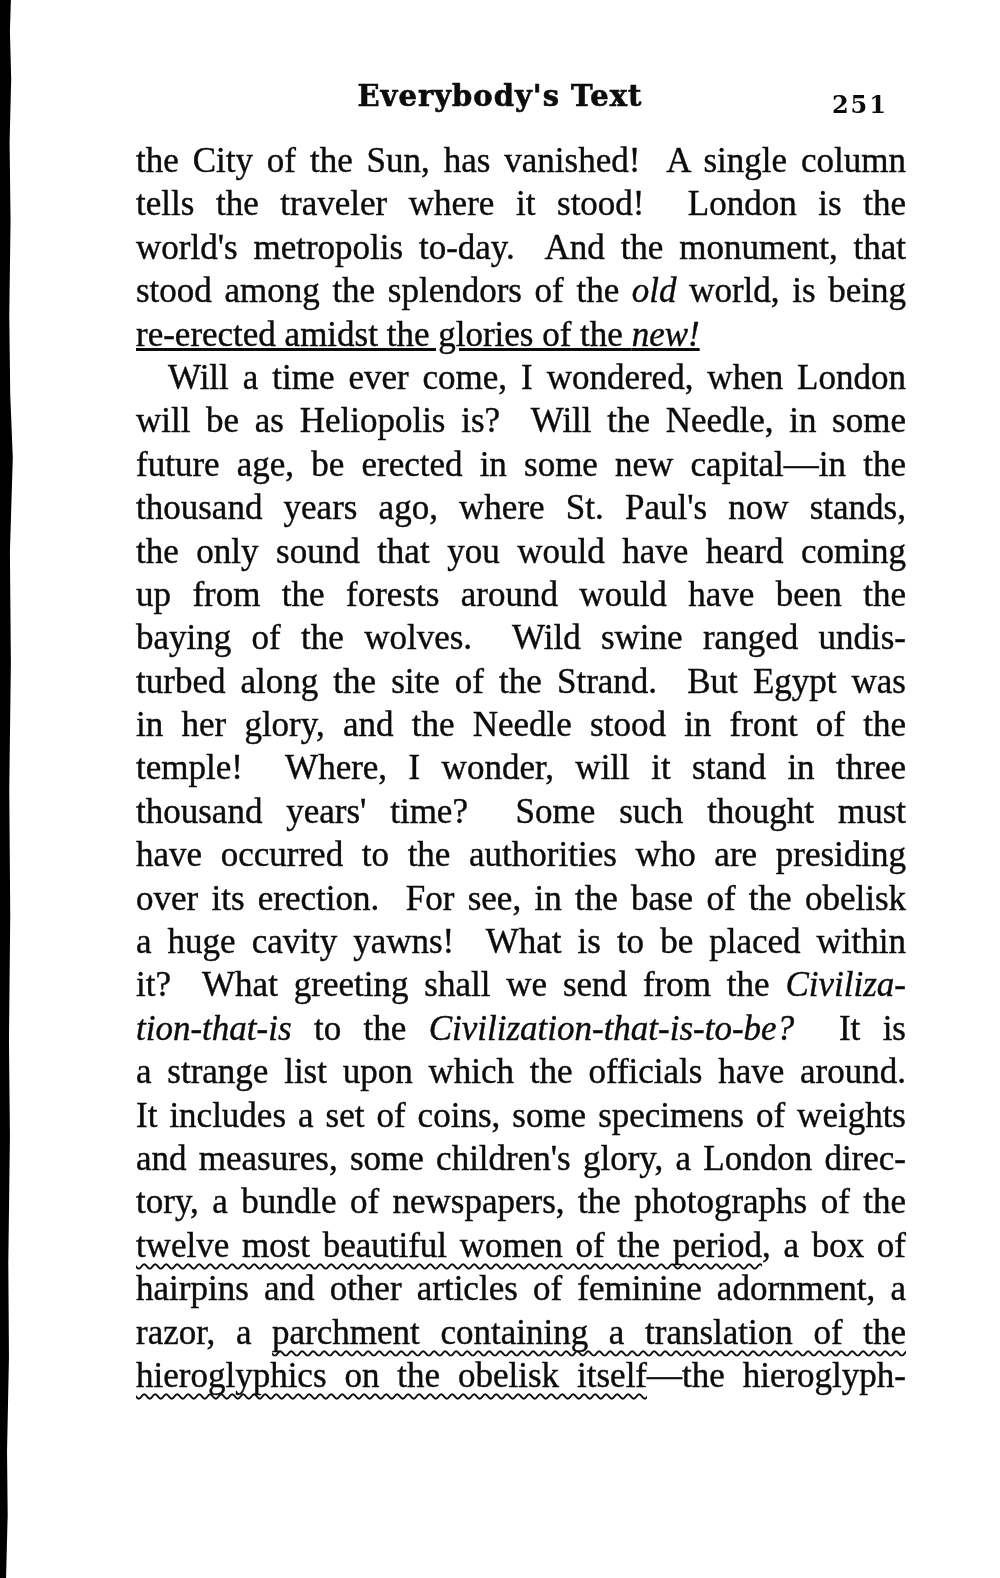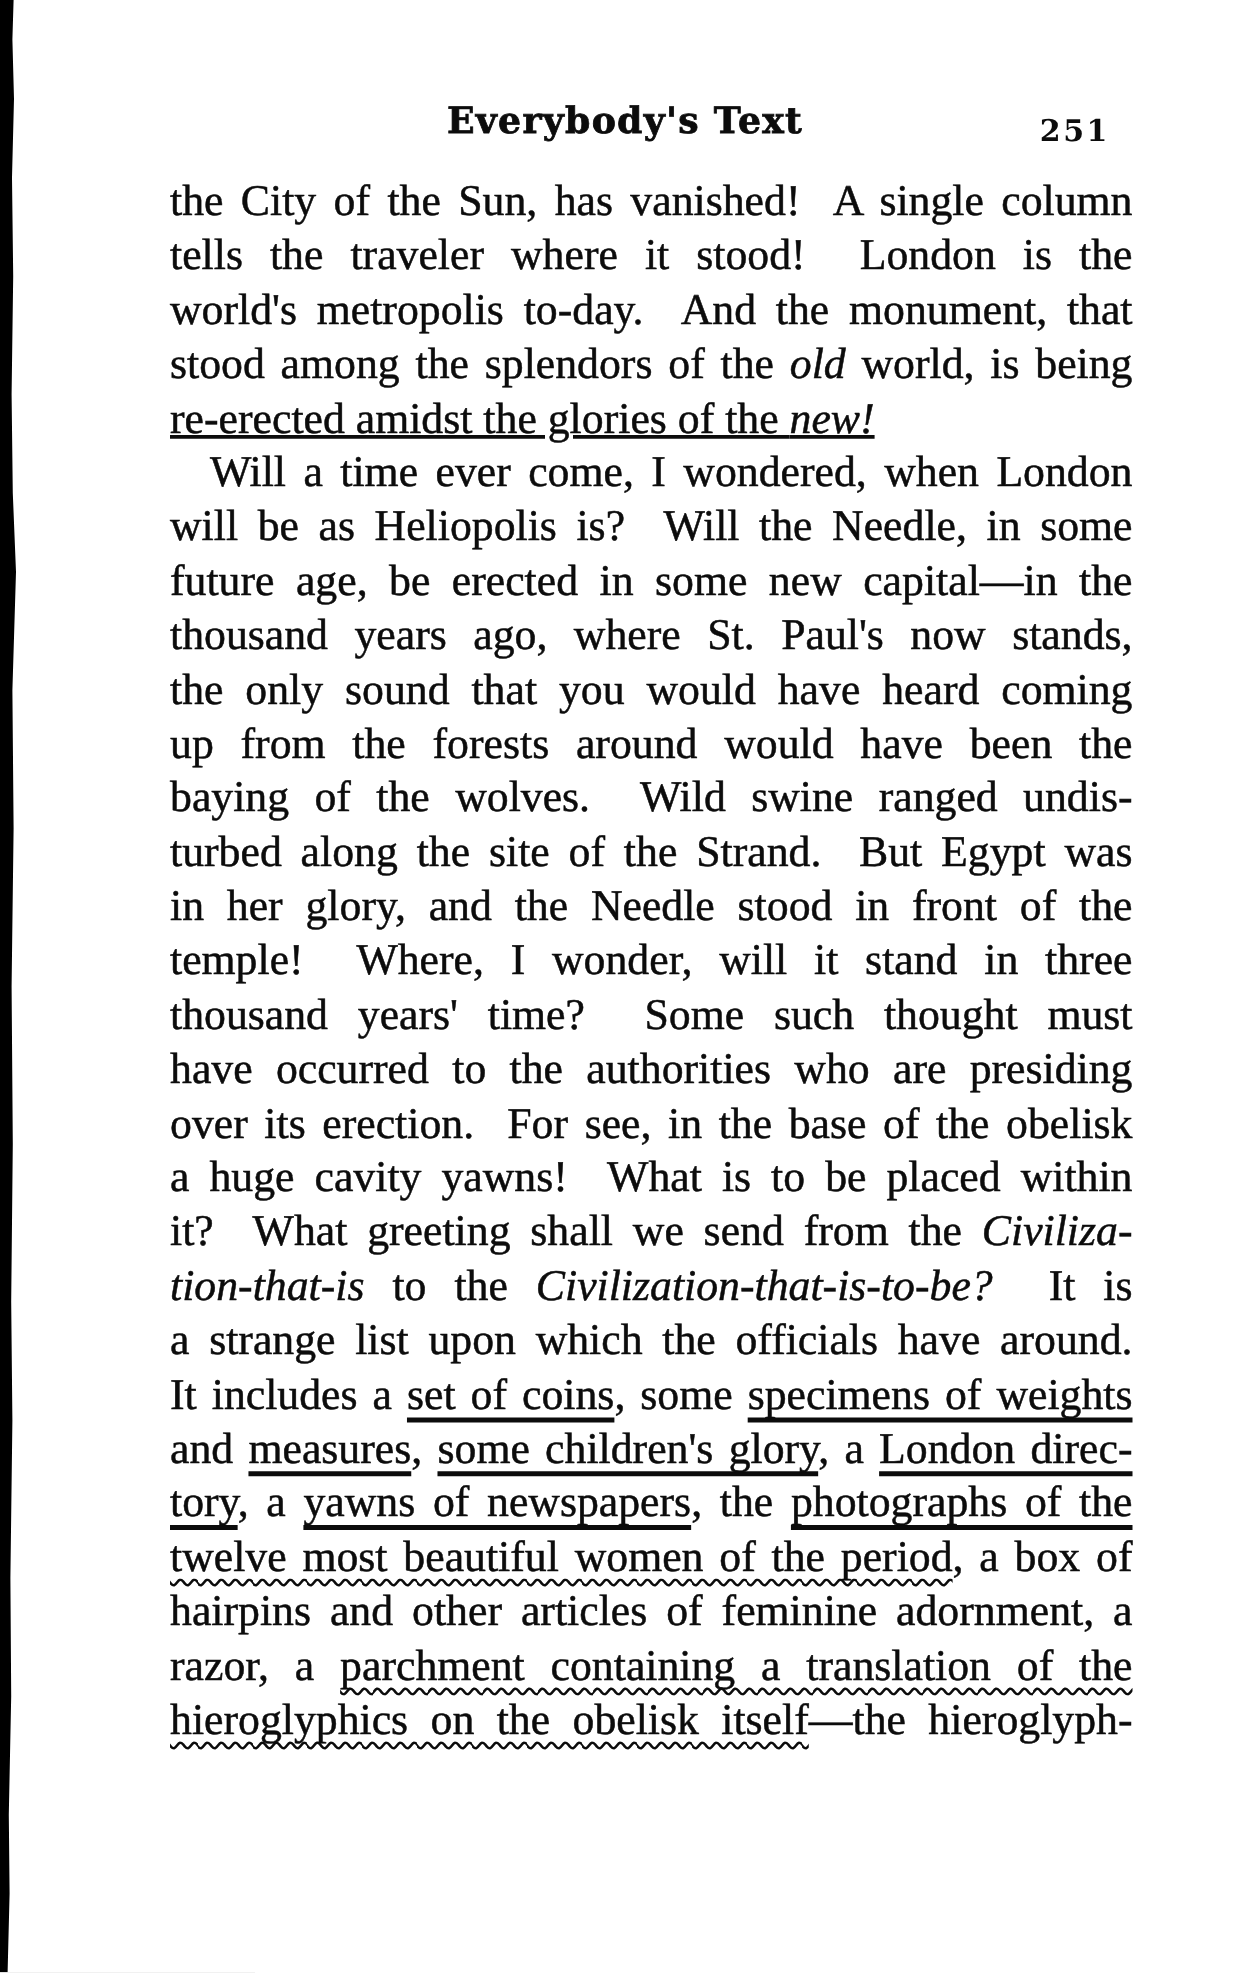--- a/index.html
+++ b/index.html
@@ -60,21 +60,20 @@
     height: 43.4px;
     line-height: 43.4px;
     text-align: justify;
     text-align-last: justify;
     white-space: nowrap; 
   }
   .line.no-just { text-align: left; text-align-last: left; text-decoration: underline; }
   .line.indent { text-indent: 32px; }
   .seg-italic { font-style: italic; }
   .seg-underline {
-    text-decoration: underline;
     text-decoration-thickness: 3.5px;
     text-underline-offset: 7px;
     text-decoration-skip-ink: none;
   }
   .seg-wavy {
     text-decoration: underline;
     text-decoration-style: wavy;
     text-decoration-thickness: 2.2px;
     text-underline-offset: 6px;
     text-decoration-skip-ink: none;
@@ -109,19 +108,19 @@
       <div class="line"><span class="seg-plain">temple!&nbsp; Where, I wonder, will it stand in three</span></div>
       <div class="line"><span class="seg-plain">thousand years' time?&nbsp; Some such thought must</span></div>
       <div class="line"><span class="seg-plain">have occurred to the authorities who are presiding</span></div>
       <div class="line"><span class="seg-plain">over its erection.&nbsp; For see, in the base of the obelisk</span></div>
       <div class="line"><span class="seg-plain">a huge cavity yawns!&nbsp; What is to be placed within</span></div>
       <div class="line"><span class="seg-plain">it?&nbsp; What greeting shall we send from the </span><span class="seg-italic">Civiliza-</span></div>
       <div class="line"><span class="seg-italic">tion-that-is</span><span class="seg-plain"> to the </span><span class="seg-italic">Civilization-that-is-to-be?</span><span class="seg-plain">&nbsp; It is</span></div>
       <div class="line"><span class="seg-plain">a strange list upon which the officials have around.</span></div>
       <div class="line"><span class="seg-plain">It includes a </span><span class="seg-underline">set of coins</span><span class="seg-plain">, some </span><span class="seg-underline">specimens of weights</span></div>
       <div class="line"><span class="seg-plain">and </span><span class="seg-underline">measures</span><span class="seg-plain">, </span><span class="seg-underline">some children's glory</span><span class="seg-plain">, a </span><span class="seg-underline">London direc-</span></div>
-      <div class="line"><span class="seg-underline">tory</span><span class="seg-plain">, a </span><span class="seg-underline">yawns of newspapers</span><span class="seg-plain">, the </span><span class="seg-underline">photographs of the</span></div>
+      <div class="line"><span class="seg-underline">tory</span><span class="seg-plain">, a </span><span class="seg-underline">bundle of newspapers</span><span class="seg-plain">, the </span><span class="seg-underline">photographs of the</span></div>
       <div class="line"><span class="seg-wavy">twelve most beautiful women of the period</span><span class="seg-plain">, a box of</span></div>
       <div class="line"><span class="seg-plain">hairpins and other articles of feminine adornment, a</span></div>
       <div class="line"><span class="seg-plain">razor, a </span><span class="seg-wavy">parchment containing a translation of the</span></div>
       <div class="line"><span class="seg-wavy">hieroglyphics on the obelisk itself</span><span class="seg-plain">—the hieroglyph-</span></div>
     </div>
 </div>
 
 </body></html>

